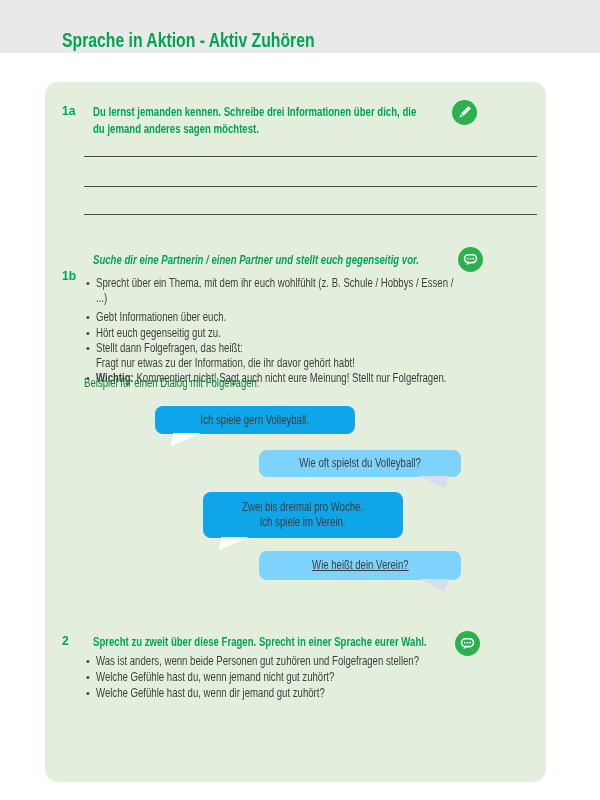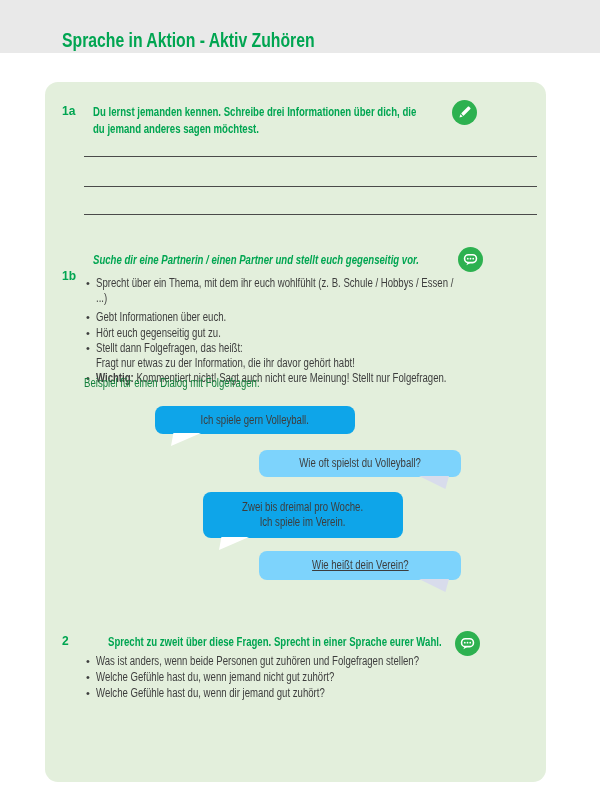--- a/index.html
+++ b/index.html
@@ -120,21 +120,21 @@
 Ich spiele im Verein.</span>
       <div class="tail tail-left"></div>
     </div>
 
     <div class="bubble bubble-right" style="left:214px;top:469px;width:202px;height:29px;text-decoration:underline;">
       <span class="t-c">Wie heißt dein Verein?</span>
       <div class="tail tail-right"></div>
     </div>
 
     <span class="task-num" style="left:17px;top:552px;">2</span>
-    <div class="task-title" style="left:54px;top:552px;width:440px;"><span class="t">Sprecht zu zweit über diese Fragen. Sprecht in einer Sprache eurer Wahl.</span></div>
+    <div class="task-title" style="left:39px;top:552px;width:440px;"><span class="t">Sprecht zu zweit über diese Fragen. Sprecht in einer Sprache eurer Wahl.</span></div>
 
     <svg class="badge" style="left:410px;top:549px;" viewBox="0 0 24 24">
       <circle cx="12" cy="12" r="12" fill="#2db150"></circle>
       <rect x="6.3" y="7.4" width="11.4" height="7.6" rx="3.6" fill="none" stroke="#ffffff" stroke-width="1.5"></rect>
       <path d="M9.2 14.6 L8.1 17.6 L12 15.2 Z" fill="#ffffff"></path>
       <circle cx="9.4" cy="11.2" r="0.85" fill="#ffffff"></circle>
       <circle cx="12" cy="11.2" r="0.85" fill="#ffffff"></circle>
       <circle cx="14.6" cy="11.2" r="0.85" fill="#ffffff"></circle>
     </svg>
 

